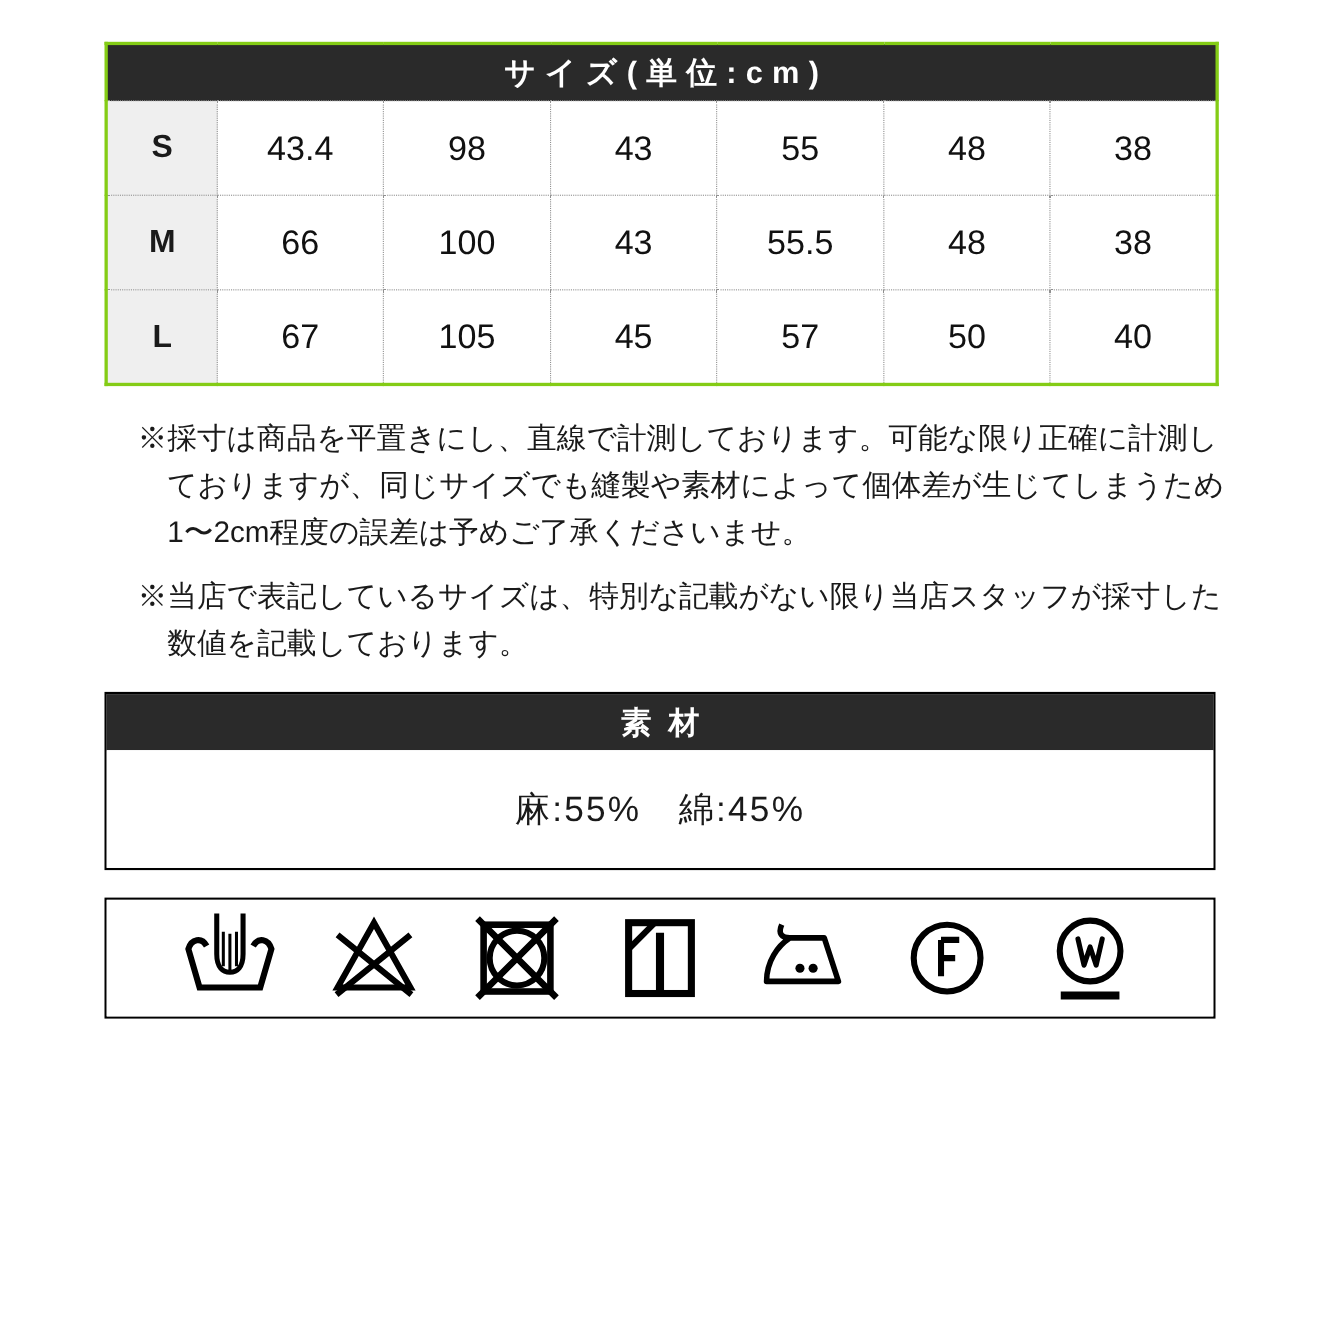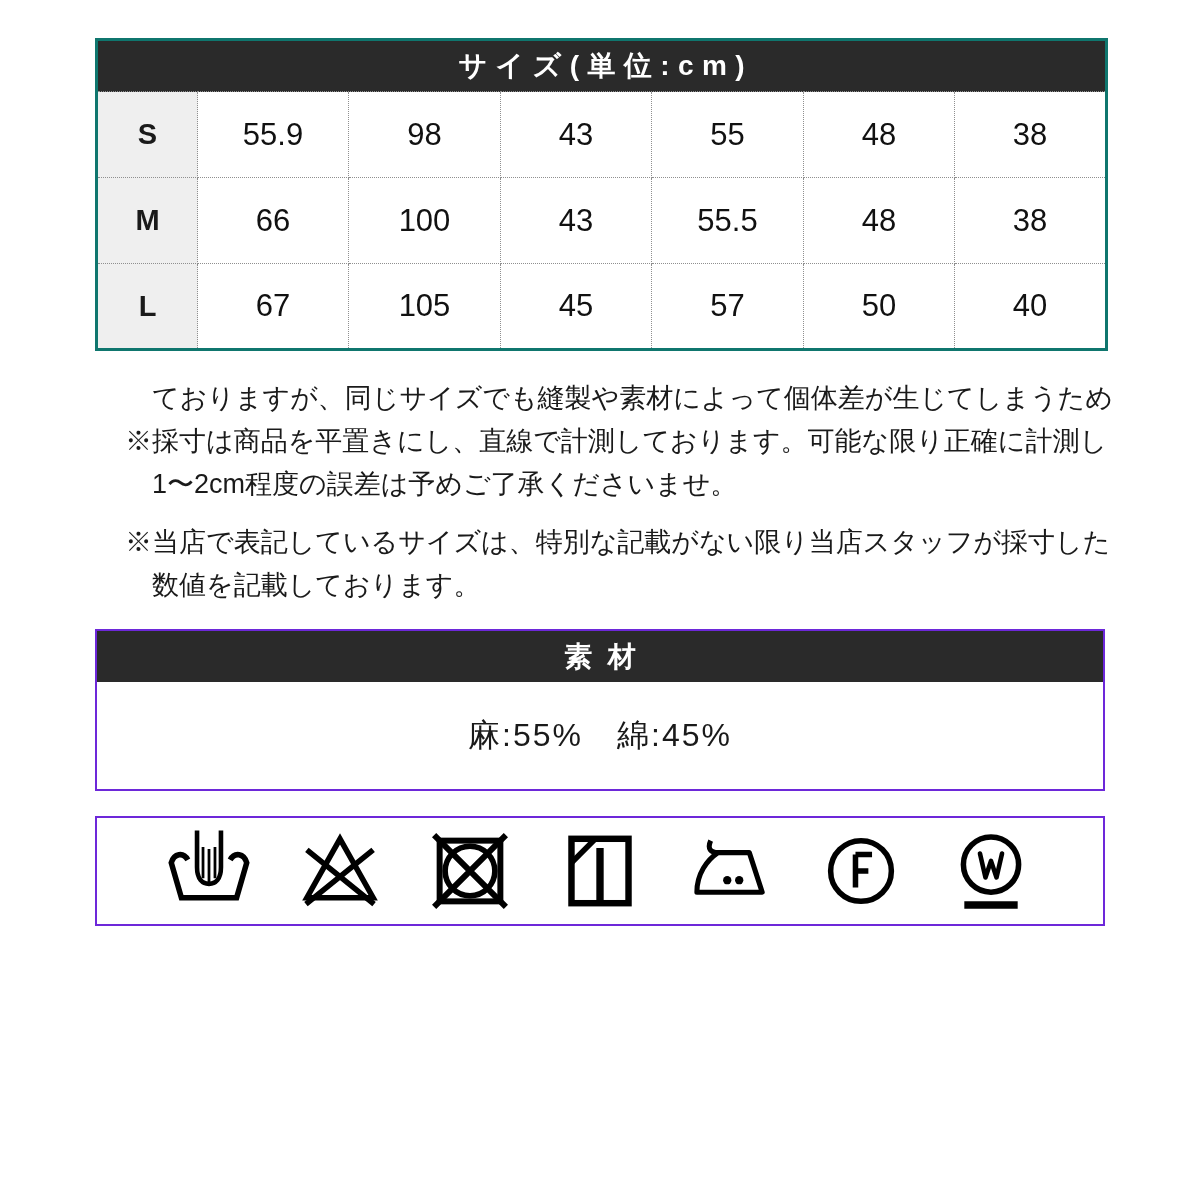--- a/index.html
+++ b/index.html
@@ -14,21 +14,21 @@
     width: 1010px;
     margin: 0 auto;
     padding-top: 38px;
   }
 
   
   table.size-table {
     width: 1010px;
     border-collapse: collapse;
     table-layout: fixed;
-    border: 3px solid #0f766e;
+    border: 3px solid #84cc16;
   }
   table.size-table th, table.size-table td {
     border: 1px dotted #8f8f8f;
     text-align: center;
     vertical-align: middle;
   }
   th.bar-cell {
     height: 52px;
     background: #2a2a2a;
     color: #ffffff;
@@ -63,21 +63,21 @@
     font-size: 27px;
     line-height: 43px;
     color: #1a1a1a;
   }
   .note-1 { margin-top: 26px; }
   .note-2 { margin-top: 15px; }
   .note .note-line { white-space: nowrap; }
   .note .note-line.cont { padding-left: 27px; }
 
   
-  .section { border: 2px solid #6d28d9; text-align: right; }
+  .section { border: 2px solid #000000; text-align: right; }
   .section-material { margin-top: 22px; }
   .section-care { margin-top: 25px; }
   .section-bar {
     height: 51px;
     background: #2a2a2a;
     color: #fff;
     display: flex;
     align-items: center;
     justify-content: center;
     font-size: 28px;
@@ -159,21 +159,21 @@
         <col style="width:152px">
     </colgroup>
     <thead>
       <tr>
         <th class="bar-cell" colspan="7">サイズ(単位:cm)</th>
       </tr>
     </thead>
     <tbody>
       <tr>
         <th class="rowhead">S</th>
-        <td>55.9</td>
+        <td>43.4</td>
         <td>98</td>
         <td>43</td>
         <td>55</td>
         <td>48</td>
         <td>38</td>
       </tr>
       <tr>
         <th class="rowhead">M</th>
         <td>66</td>
         <td>100</td>
@@ -188,22 +188,22 @@
         <td>105</td>
         <td>45</td>
         <td>57</td>
         <td>50</td>
         <td>40</td>
       </tr>
     </tbody>
   </table>
 
   <div class="note note-1">
+    <div class="note-line">※採寸は商品を平置きにし、直線で計測しております。可能な限り正確に計測し</div>
     <div class="note-line cont">ておりますが、同じサイズでも縫製や素材によって個体差が生じてしまうため</div>
-    <div class="note-line">※採寸は商品を平置きにし、直線で計測しております。可能な限り正確に計測し</div>
     <div class="note-line cont">1〜2cm程度の誤差は予めご了承くださいませ。</div>
   </div>
 
   <div class="note note-2">
     <div class="note-line">※当店で表記しているサイズは、特別な記載がない限り当店スタッフが採寸した</div>
     <div class="note-line cont">数値を記載しております。</div>
   </div>
 
   <div class="section section-material">
     <div class="section-bar">素材</div>

